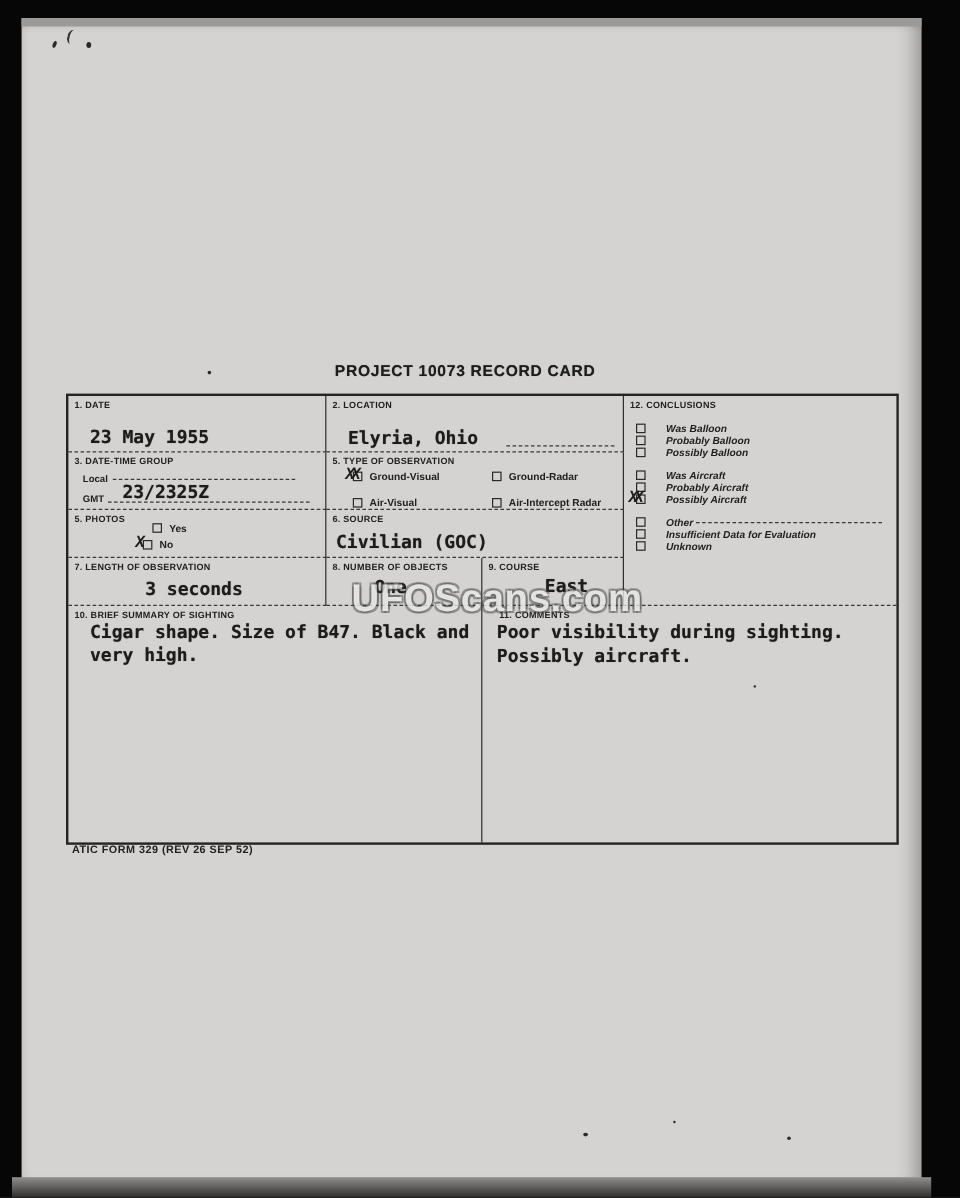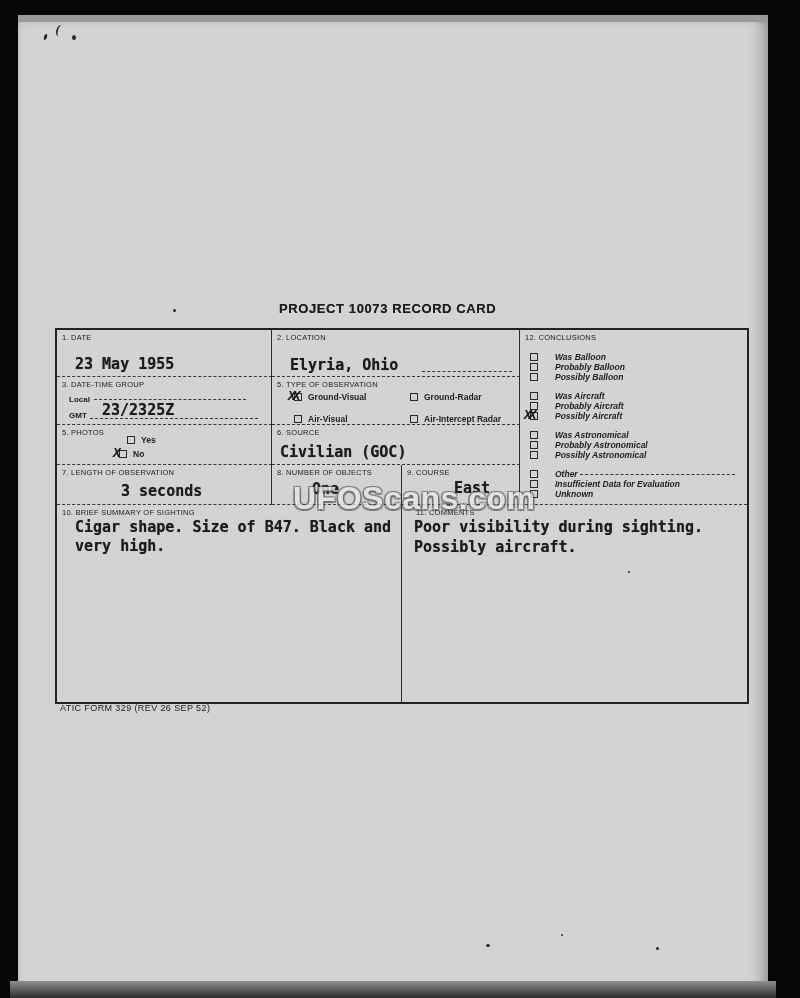--- a/index.html
+++ b/index.html
@@ -11,29 +11,29 @@
                     inset 6px 0 10px -8px rgba(0,0,0,0.18);}
   .top-band{position:absolute;left:18px;top:15px;width:750px;height:7px;background:#9b9a98;}
   .bottom-band{position:absolute;left:10px;top:981px;width:766px;height:17px;
                background:linear-gradient(#918f8d,#2e2d2b);}
   .speck{position:absolute;background:#2a2926;border-radius:50%;}
   .pen-curve{position:absolute;width:6px;height:12px;border-left:2px solid #333;
              border-radius:60% 0 0 60%;transform:rotate(14deg);}
 
   .doc-title{position:absolute;left:279px;top:301px;font-size:13px;font-weight:bold;
              letter-spacing:.6px;color:#1d1d1b;text-shadow:0 0 .6px rgba(30,30,30,.7);}
-  .footer-note{position:absolute;left:60px;top:703px;font-size:9px;font-weight:normal;
+  .footer-note{position:absolute;left:60px;top:703px;font-size:9px;font-weight:bold;
                letter-spacing:.4px;color:#22211f;}
 
   .card{position:absolute;left:55px;top:328px;width:690px;height:372px;
         border:2px solid #242321;}
   .cell{position:absolute;box-sizing:border-box;}
   .bR{border-right:1.5px solid #2e2d2b;}
   .bB{border-bottom:1.5px dashed #3a3936;}
-  .cell-label{position:absolute;top:3px;left:5px;font-size:7.5px;font-weight:normal;
+  .cell-label{position:absolute;top:3px;left:5px;font-size:7.5px;font-weight:bold;
               letter-spacing:.25px;color:#22211f;white-space:nowrap;}
   .typed{position:absolute;font-family:"DejaVu Sans Mono",monospace;font-size:15px;
          font-weight:bold;color:#1d1c1a;white-space:nowrap;
          text-shadow:0 0 .7px rgba(25,25,25,.65);}
   .sub-label{font-size:8px;font-weight:bold;color:#22211f;}
   .dash-line{display:inline-block;border-bottom:1.5px dashed #3a3936;height:1px;}
 
   .opt{position:absolute;display:flex;align-items:center;white-space:nowrap;}
   .cbox{position:relative;display:inline-block;width:6px;height:6px;
         border:1.6px solid #2a2927;background:transparent;flex:none;}
@@ -206,40 +206,20 @@
                 <span class="cmark">XX</span>
               </span>
             <span class="opt-label">Possibly Aircraft</span>
           </div>
         </div>
         <div class="concl-group">
           <div class="concl-item">
             <span class="cbox">
                 <span class="cmark"></span>
               </span>
-            <span class="opt-label">Was Astronomical</span>
-          </div>
-          <div class="concl-item">
-            <span class="cbox">
-                <span class="cmark"></span>
-              </span>
-            <span class="opt-label">Probably Astronomical</span>
-          </div>
-          <div class="concl-item">
-            <span class="cbox">
-                <span class="cmark"></span>
-              </span>
-            <span class="opt-label">Possibly Astronomical</span>
-          </div>
-        </div>
-        <div class="concl-group">
-          <div class="concl-item">
-            <span class="cbox">
-                <span class="cmark"></span>
-              </span>
             <span class="opt-label">Other</span>
             <span class="fill"></span>
           </div>
           <div class="concl-item">
             <span class="cbox">
                 <span class="cmark"></span>
               </span>
             <span class="opt-label">Insufficient Data for Evaluation</span>
           </div>
           <div class="concl-item">

